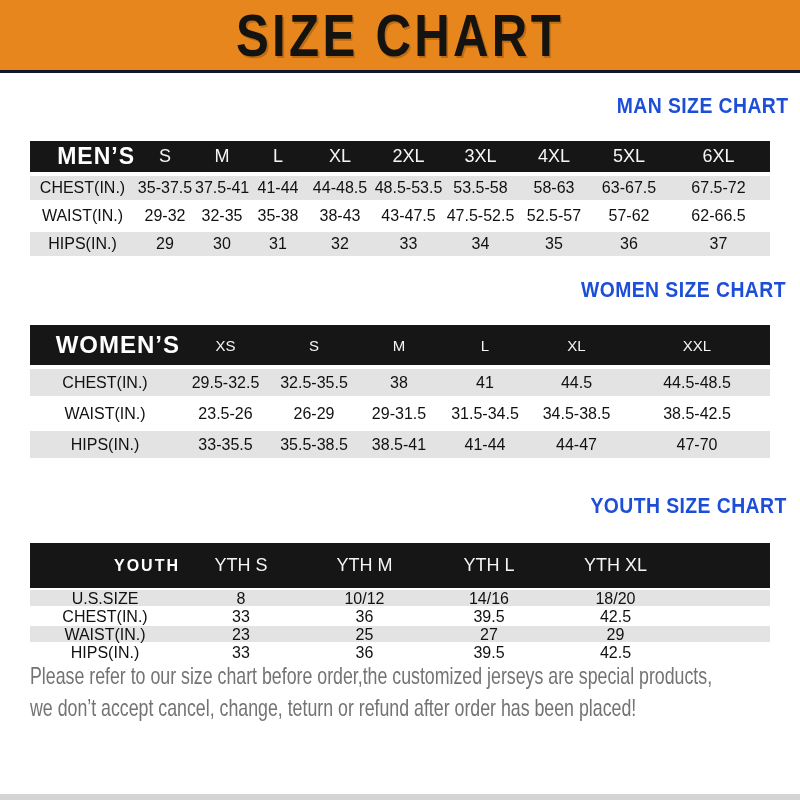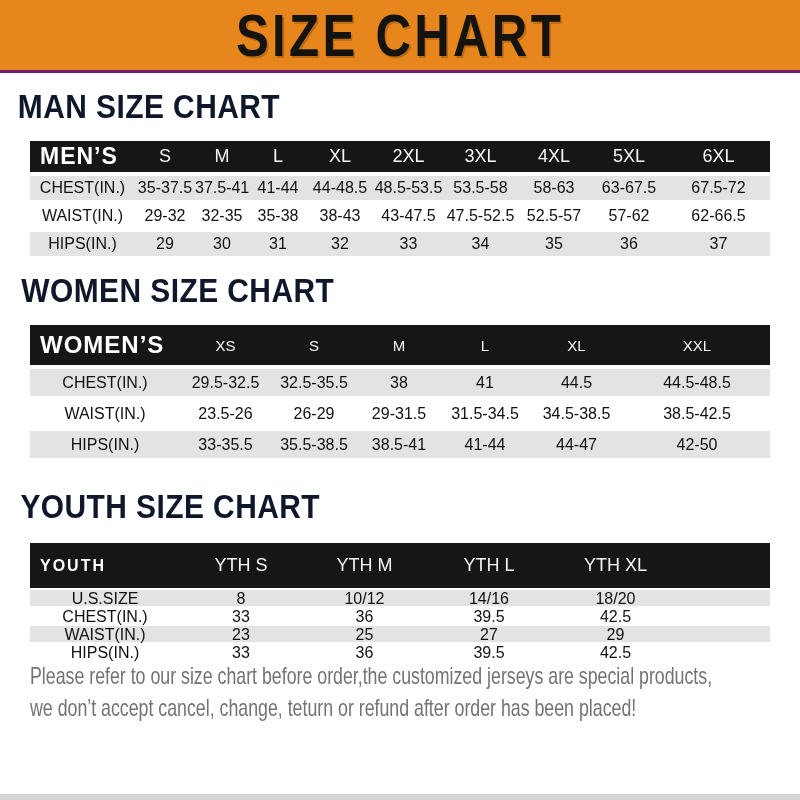--- a/index.html
+++ b/index.html
@@ -3,31 +3,31 @@
 <meta charset="utf-8">
 <style>
   html,body{margin:0;padding:0;}
   body{
     width:800px;height:800px;overflow:hidden;background:#ffffff;
     font-family:"Liberation Sans",sans-serif;position:relative;
   }
   
   .banner{
     width:800px;height:70px;background:#E8861E;
-    border-bottom:3px solid #701a75;
+    border-bottom:3px solid #0f172a;
     display:flex;align-items:center;justify-content:center;
   }
   .banner-title{
     font-size:60px;font-weight:700;color:#151310;letter-spacing:4px;
     display:inline-block;transform:scaleX(0.82);transform-origin:center;
     text-shadow:2px 2px 0 rgba(110,60,0,0.35);white-space:nowrap;
   }
   
   .section-heading{
-    text-align:left;font-size:34px;font-weight:700;color:#0f172a;
+    text-align:right;font-size:22px;font-weight:700;color:#1d4ed8;
     height:36px;line-height:36px;
   }
   .section-heading>span{display:inline-block;transform:scaleX(0.88);white-space:nowrap;letter-spacing:0.5px;}
   .hd-man{margin-top:15px;}
   .hd-women{margin-top:16px;}
   .hd-youth{margin-top:30px;}
   
   .sctable{width:740px;margin-left:30px;}
   .mt-men{margin-top:17px;}
   .mt-women{margin-top:17px;}
@@ -40,21 +40,21 @@
   .grid-men  .thead{height:31px;}
   .grid-women .thead{height:40px;}
   .grid-youth .thead{height:45px;}
   .grid-men  .row-gray,.grid-men  .row-white{height:24px;margin-top:4px;}
   .grid-women .row-gray,.grid-women .row-white{height:27px;margin-top:4px;}
   .grid-youth .row-gray,.grid-youth .row-white{height:16px;margin-top:2px;}
   .row-gray{background:#e3e3e3;}
   .row-white{background:#ffffff;}
   .tcell{text-align:center;overflow:visible;white-space:nowrap;}
   .name-cell{
-    text-align:left;padding-left:10px;font-weight:700;letter-spacing:1px;
+    text-align:right;padding-left:10px;font-weight:700;letter-spacing:1px;
   }
   .grid-men  .name-cell{font-size:23px;}
   .grid-women .name-cell{font-size:24px;}
   .grid-youth .name-cell{font-size:16px;letter-spacing:2px;}
   .head-cell{font-size:18px;color:#f5f5f5;}
   .grid-women .head-cell{font-size:15px;}
   .label-cell,.value-cell{font-size:16px;color:#111;}
   
   .footer{margin-left:30px;color:#737373;}
   .footer-line{
@@ -158,21 +158,21 @@
       <div class="tcell value-cell">34.5-38.5</div>
       <div class="tcell value-cell">38.5-42.5</div>
     </div>
     <div class="trow row-gray">
       <div class="tcell label-cell">HIPS(IN.)</div>
       <div class="tcell value-cell">33-35.5</div>
       <div class="tcell value-cell">35.5-38.5</div>
       <div class="tcell value-cell">38.5-41</div>
       <div class="tcell value-cell">41-44</div>
       <div class="tcell value-cell">44-47</div>
-      <div class="tcell value-cell">42-50</div>
+      <div class="tcell value-cell">47-70</div>
     </div>
   </div>
 
 <div class="section-heading hd-youth">
   <span>YOUTH SIZE CHART</span>
 </div>
 <div class="sctable grid-youth mt-youth">
     <div class="trow thead">
       <div class="tcell name-cell">YOUTH</div>
       <div class="tcell head-cell">YTH S</div>

